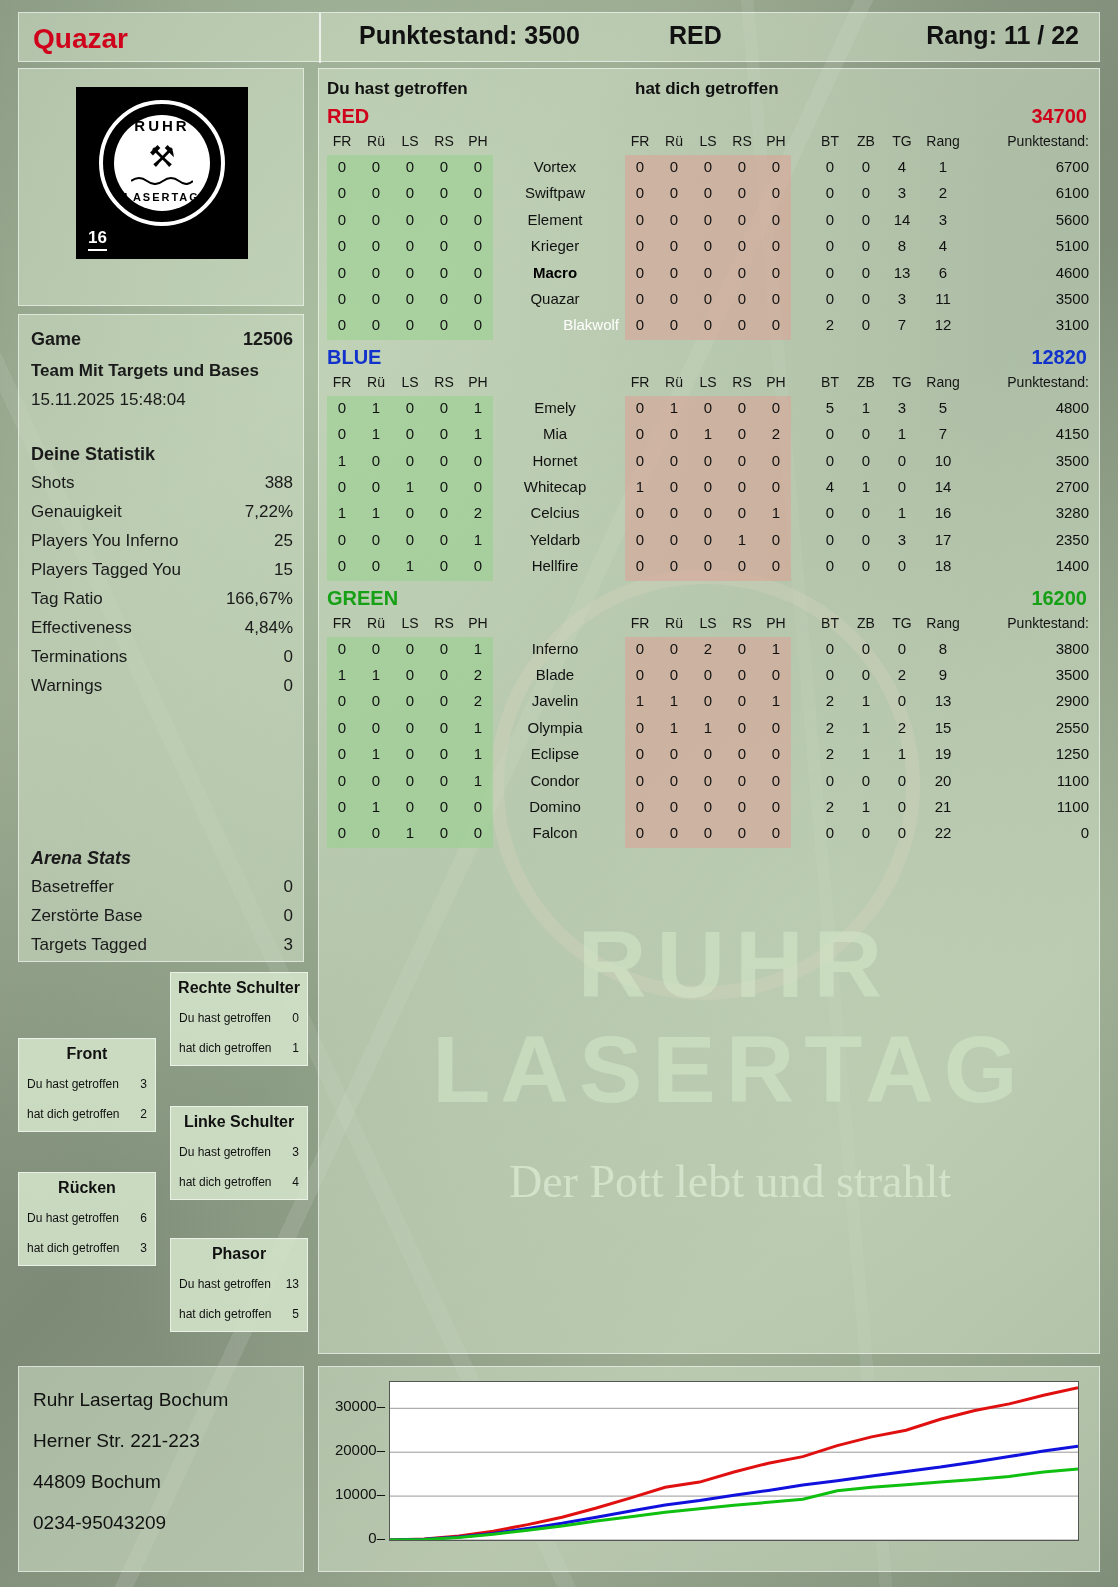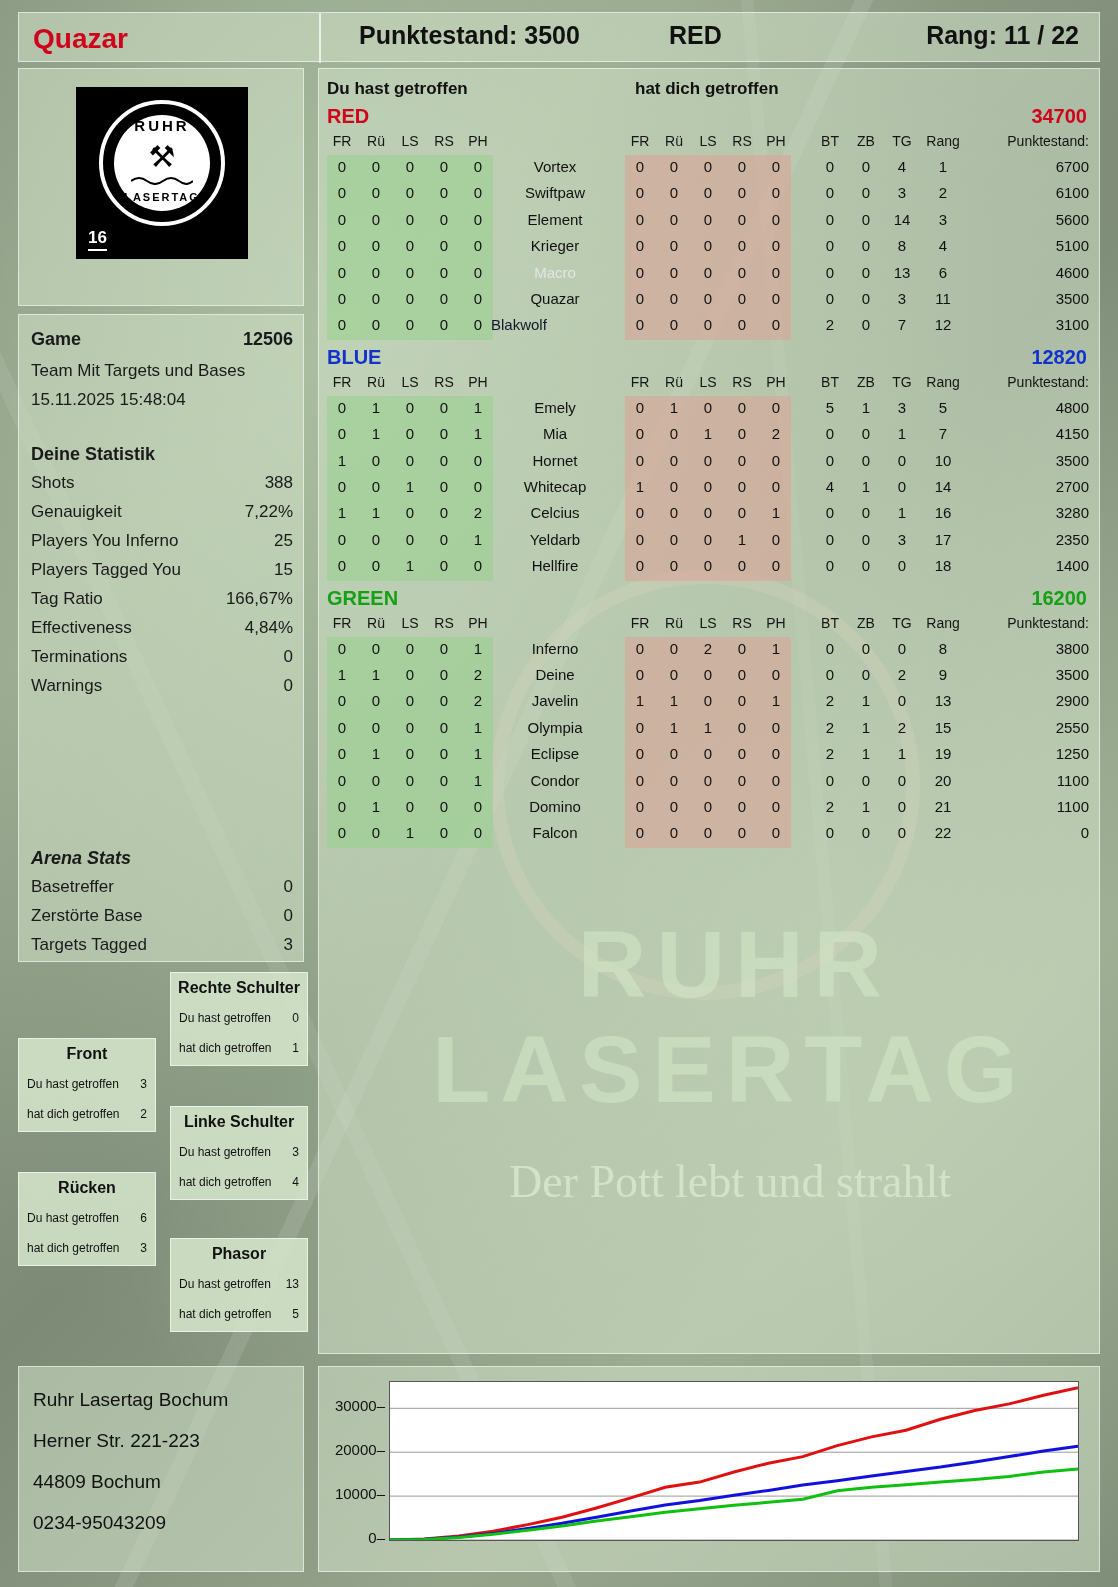--- a/index.html
+++ b/index.html
@@ -190,21 +190,21 @@
     <div class="logo-text-bottom">LASERTAG</div>
     <div class="logo-num">16</div>
   </div>
 </div>
 
 <div class="panel" id="stats-panel">
   <div class="st-row st-head" style="top:14px;text-decoration:underline;">
     <span class="k">Game</span>
     <span class="v">12506</span>
   </div>
-  <div class="st-row" style="top:46px;">Team Mit Targets und Bases</div>
+  <div class="st-row" style="top:46px;font-weight:bold;">Team Mit Targets und Bases</div>
   <div class="st-row" style="top:75px;">15.11.2025 15:48:04</div>
 
   <div class="st-row st-head" style="top:129px;">Deine Statistik</div>
   <div class="st-row" style="top:158px;">
       <span class="k">Shots</span>
       <span class="v">388</span>
     </div>
   <div class="st-row" style="top:187px;">
       <span class="k">Genauigkeit</span>
       <span class="v">7,22%</span>
@@ -402,21 +402,21 @@
       <div style="position: absolute; left: 8px; top: 194.6px; width: 30px; text-align: center; font-size: 15px; color: rgb(17, 17, 17);">0</div>
       <div style="position: absolute; left: 42px; top: 194.6px; width: 30px; text-align: center; font-size: 15px; color: rgb(17, 17, 17);">0</div>
       <div style="position: absolute; left: 76px; top: 194.6px; width: 30px; text-align: center; font-size: 15px; color: rgb(17, 17, 17);">0</div>
       <div style="position: absolute; left: 110px; top: 194.6px; width: 30px; text-align: center; font-size: 15px; color: rgb(17, 17, 17);">0</div>
       <div style="position: absolute; left: 144px; top: 194.6px; width: 30px; text-align: center; font-size: 15px; color: rgb(17, 17, 17);">0</div>
       <div style="position: absolute; left: 306px; top: 194.6px; width: 30px; text-align: center; font-size: 15px; color: rgb(17, 17, 17);">0</div>
       <div style="position: absolute; left: 340px; top: 194.6px; width: 30px; text-align: center; font-size: 15px; color: rgb(17, 17, 17);">0</div>
       <div style="position: absolute; left: 374px; top: 194.6px; width: 30px; text-align: center; font-size: 15px; color: rgb(17, 17, 17);">0</div>
       <div style="position: absolute; left: 408px; top: 194.6px; width: 30px; text-align: center; font-size: 15px; color: rgb(17, 17, 17);">0</div>
       <div style="position: absolute; left: 442px; top: 194.6px; width: 30px; text-align: center; font-size: 15px; color: rgb(17, 17, 17);">0</div>
-      <div style="position: absolute; left: 172px; top: 194.6px; width: 128px; text-align: center; font-size: 15px; color: #e5e5e5;">Macro</div>
+      <div style="position: absolute; left: 172px; top: 194.6px; width: 128px; text-align: center; font-size: 15px; color: #000000; font-weight: bold;">Macro</div>
       <div style="position: absolute; left: 494px; top: 194.6px; width: 34px; text-align: center; font-size: 15px; color: rgb(17, 17, 17);">0</div>
       <div style="position: absolute; left: 530px; top: 194.6px; width: 34px; text-align: center; font-size: 15px; color: rgb(17, 17, 17);">0</div>
       <div style="position: absolute; left: 566px; top: 194.6px; width: 34px; text-align: center; font-size: 15px; color: rgb(17, 17, 17);">13</div>
       <div style="position: absolute; left: 602px; top: 194.6px; width: 44px; text-align: center; font-size: 15px; color: rgb(17, 17, 17);">6</div>
       <div style="position: absolute; left: 660px; top: 194.6px; width: 110px; text-align: right; font-size: 15px; color: rgb(17, 17, 17);">4600</div>
       <div style="position: absolute; left: 8px; top: 221px; width: 30px; text-align: center; font-size: 15px; color: rgb(17, 17, 17);">0</div>
       <div style="position: absolute; left: 42px; top: 221px; width: 30px; text-align: center; font-size: 15px; color: rgb(17, 17, 17);">0</div>
       <div style="position: absolute; left: 76px; top: 221px; width: 30px; text-align: center; font-size: 15px; color: rgb(17, 17, 17);">0</div>
       <div style="position: absolute; left: 110px; top: 221px; width: 30px; text-align: center; font-size: 15px; color: rgb(17, 17, 17);">0</div>
       <div style="position: absolute; left: 144px; top: 221px; width: 30px; text-align: center; font-size: 15px; color: rgb(17, 17, 17);">0</div>
@@ -434,21 +434,21 @@
       <div style="position: absolute; left: 8px; top: 247.4px; width: 30px; text-align: center; font-size: 15px; color: rgb(17, 17, 17);">0</div>
       <div style="position: absolute; left: 42px; top: 247.4px; width: 30px; text-align: center; font-size: 15px; color: rgb(17, 17, 17);">0</div>
       <div style="position: absolute; left: 76px; top: 247.4px; width: 30px; text-align: center; font-size: 15px; color: rgb(17, 17, 17);">0</div>
       <div style="position: absolute; left: 110px; top: 247.4px; width: 30px; text-align: center; font-size: 15px; color: rgb(17, 17, 17);">0</div>
       <div style="position: absolute; left: 144px; top: 247.4px; width: 30px; text-align: center; font-size: 15px; color: rgb(17, 17, 17);">0</div>
       <div style="position: absolute; left: 306px; top: 247.4px; width: 30px; text-align: center; font-size: 15px; color: rgb(17, 17, 17);">0</div>
       <div style="position: absolute; left: 340px; top: 247.4px; width: 30px; text-align: center; font-size: 15px; color: rgb(17, 17, 17);">0</div>
       <div style="position: absolute; left: 374px; top: 247.4px; width: 30px; text-align: center; font-size: 15px; color: rgb(17, 17, 17);">0</div>
       <div style="position: absolute; left: 408px; top: 247.4px; width: 30px; text-align: center; font-size: 15px; color: rgb(17, 17, 17);">0</div>
       <div style="position: absolute; left: 442px; top: 247.4px; width: 30px; text-align: center; font-size: 15px; color: rgb(17, 17, 17);">0</div>
-      <div style="position: absolute; left: 172px; top: 247.4px; width: 128px; text-align: left; font-size: 15px; color: #0f172a;">Blakwolf</div>
+      <div style="position: absolute; left: 172px; top: 247.4px; width: 128px; text-align: right; font-size: 15px; color: #ffffff;">Blakwolf</div>
       <div style="position: absolute; left: 494px; top: 247.4px; width: 34px; text-align: center; font-size: 15px; color: rgb(17, 17, 17);">2</div>
       <div style="position: absolute; left: 530px; top: 247.4px; width: 34px; text-align: center; font-size: 15px; color: rgb(17, 17, 17);">0</div>
       <div style="position: absolute; left: 566px; top: 247.4px; width: 34px; text-align: center; font-size: 15px; color: rgb(17, 17, 17);">7</div>
       <div style="position: absolute; left: 602px; top: 247.4px; width: 44px; text-align: center; font-size: 15px; color: rgb(17, 17, 17);">12</div>
       <div style="position: absolute; left: 660px; top: 247.4px; width: 110px; text-align: right; font-size: 15px; color: rgb(17, 17, 17);">3100</div>
       <div class="team-name" style="left: 8px; top: 276.8px; color: rgb(17, 51, 204);">BLUE</div>
       <div class="team-total" style="top: 276.8px; color: rgb(17, 51, 204);">12820</div>
       <div style="position: absolute; left: 8px; top: 304.8px; width: 30px; text-align: center; font-size: 14px; color: rgb(21, 21, 21);">FR</div>
       <div style="position: absolute; left: 42px; top: 304.8px; width: 30px; text-align: center; font-size: 14px; color: rgb(21, 21, 21);">Rü</div>
       <div style="position: absolute; left: 76px; top: 304.8px; width: 30px; text-align: center; font-size: 14px; color: rgb(21, 21, 21);">LS</div>
@@ -616,21 +616,21 @@
       <div style="position: absolute; left: 8px; top: 597px; width: 30px; text-align: center; font-size: 15px; color: rgb(17, 17, 17);">1</div>
       <div style="position: absolute; left: 42px; top: 597px; width: 30px; text-align: center; font-size: 15px; color: rgb(17, 17, 17);">1</div>
       <div style="position: absolute; left: 76px; top: 597px; width: 30px; text-align: center; font-size: 15px; color: rgb(17, 17, 17);">0</div>
       <div style="position: absolute; left: 110px; top: 597px; width: 30px; text-align: center; font-size: 15px; color: rgb(17, 17, 17);">0</div>
       <div style="position: absolute; left: 144px; top: 597px; width: 30px; text-align: center; font-size: 15px; color: rgb(17, 17, 17);">2</div>
       <div style="position: absolute; left: 306px; top: 597px; width: 30px; text-align: center; font-size: 15px; color: rgb(17, 17, 17);">0</div>
       <div style="position: absolute; left: 340px; top: 597px; width: 30px; text-align: center; font-size: 15px; color: rgb(17, 17, 17);">0</div>
       <div style="position: absolute; left: 374px; top: 597px; width: 30px; text-align: center; font-size: 15px; color: rgb(17, 17, 17);">0</div>
       <div style="position: absolute; left: 408px; top: 597px; width: 30px; text-align: center; font-size: 15px; color: rgb(17, 17, 17);">0</div>
       <div style="position: absolute; left: 442px; top: 597px; width: 30px; text-align: center; font-size: 15px; color: rgb(17, 17, 17);">0</div>
-      <div style="position: absolute; left: 172px; top: 597px; width: 128px; text-align: center; font-size: 15px; color: rgb(17, 17, 17);">Deine</div>
+      <div style="position: absolute; left: 172px; top: 597px; width: 128px; text-align: center; font-size: 15px; color: rgb(17, 17, 17);">Blade</div>
       <div style="position: absolute; left: 494px; top: 597px; width: 34px; text-align: center; font-size: 15px; color: rgb(17, 17, 17);">0</div>
       <div style="position: absolute; left: 530px; top: 597px; width: 34px; text-align: center; font-size: 15px; color: rgb(17, 17, 17);">0</div>
       <div style="position: absolute; left: 566px; top: 597px; width: 34px; text-align: center; font-size: 15px; color: rgb(17, 17, 17);">2</div>
       <div style="position: absolute; left: 602px; top: 597px; width: 44px; text-align: center; font-size: 15px; color: rgb(17, 17, 17);">9</div>
       <div style="position: absolute; left: 660px; top: 597px; width: 110px; text-align: right; font-size: 15px; color: rgb(17, 17, 17);">3500</div>
       <div style="position: absolute; left: 8px; top: 623.4px; width: 30px; text-align: center; font-size: 15px; color: rgb(17, 17, 17);">0</div>
       <div style="position: absolute; left: 42px; top: 623.4px; width: 30px; text-align: center; font-size: 15px; color: rgb(17, 17, 17);">0</div>
       <div style="position: absolute; left: 76px; top: 623.4px; width: 30px; text-align: center; font-size: 15px; color: rgb(17, 17, 17);">0</div>
       <div style="position: absolute; left: 110px; top: 623.4px; width: 30px; text-align: center; font-size: 15px; color: rgb(17, 17, 17);">0</div>
       <div style="position: absolute; left: 144px; top: 623.4px; width: 30px; text-align: center; font-size: 15px; color: rgb(17, 17, 17);">2</div>

